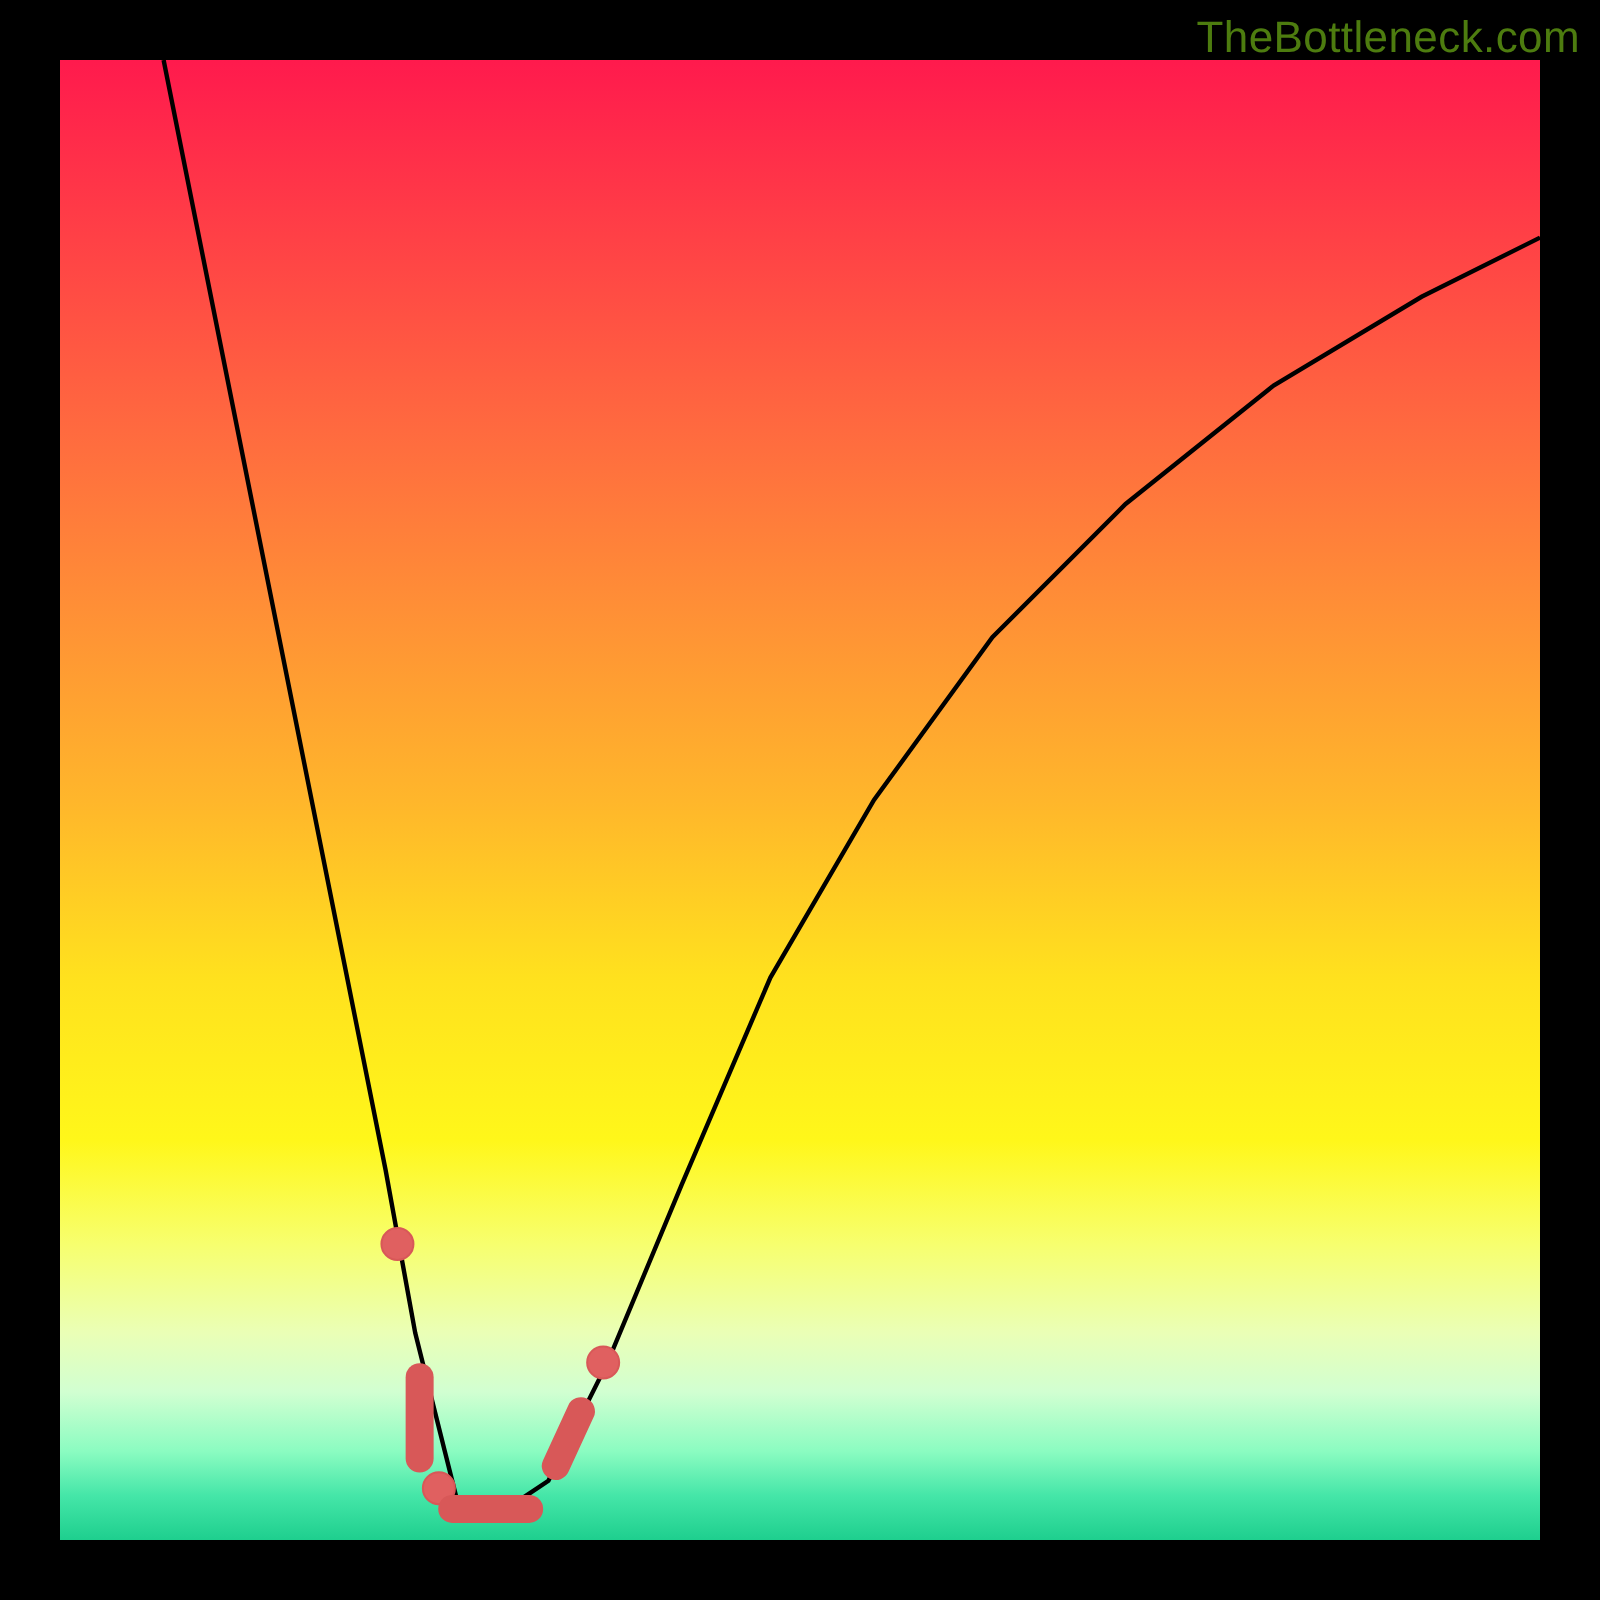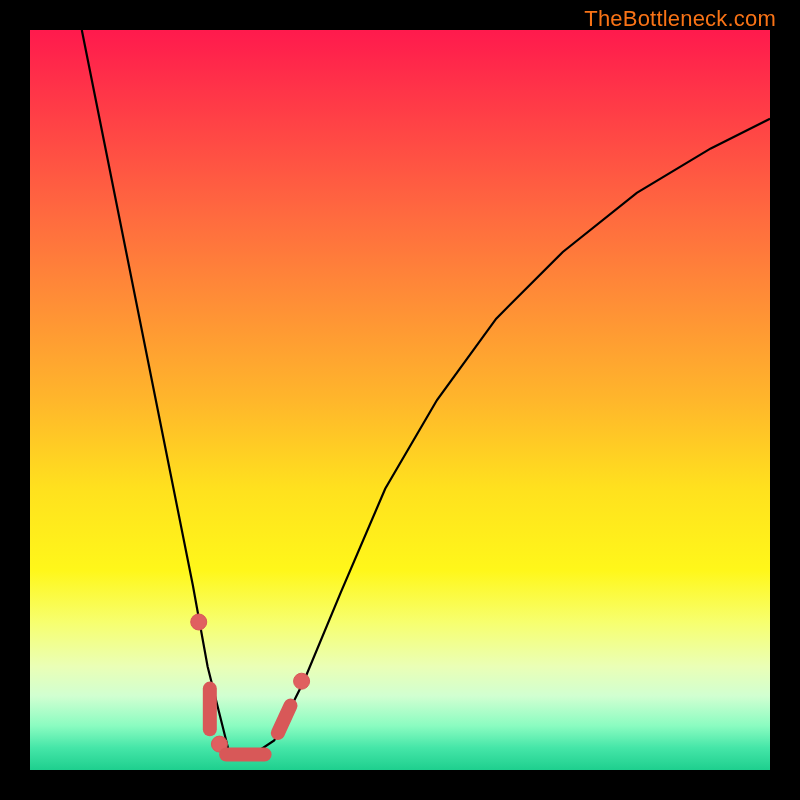--- a/index.html
+++ b/index.html
@@ -37,22 +37,22 @@
       #eaffb6 86%,
       #d1ffd1 90%,
       #8bfcc1 94%,
       #45e6a8 97%,
       #1ecf8e 100%
     );
   }
   .watermark {
     position: absolute;
     top: 6px;
-    right: 24px;
-    color: #f97316;
+    right: 10px;
+    color: #4d7c0f;
     font-size: 22px;
     letter-spacing: 0.2px;
     user-select: none;
   }
   svg {
     position: absolute;
     left: 0;
     top: 0;
   }
   .curve {

